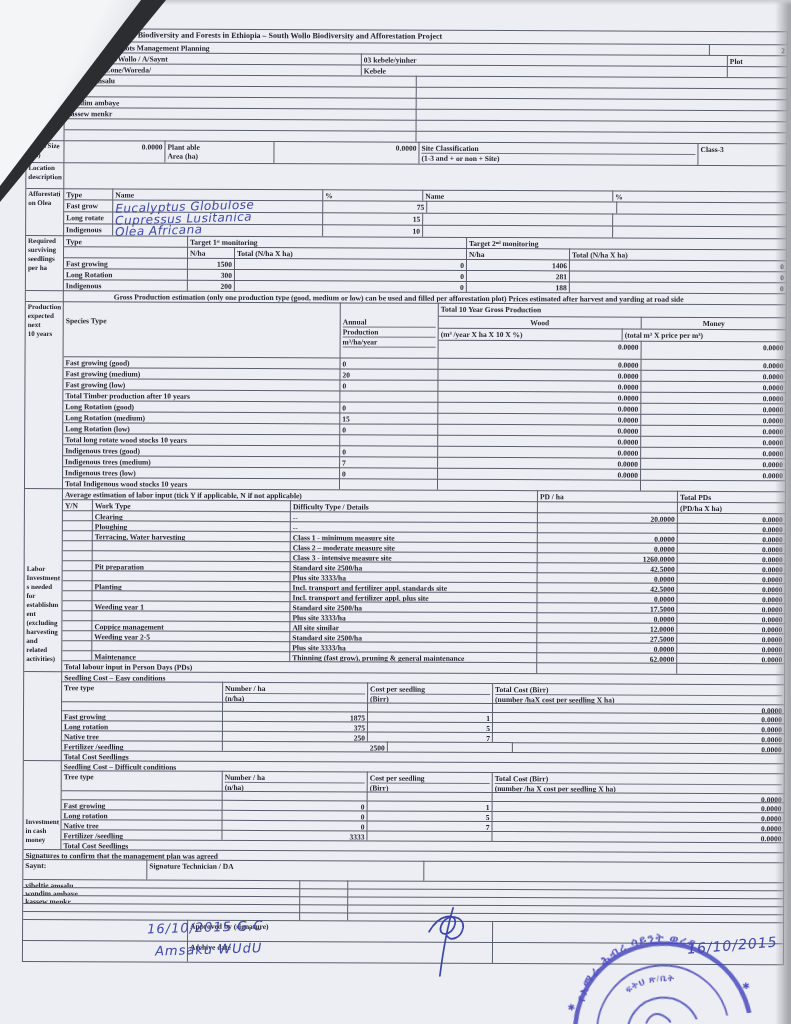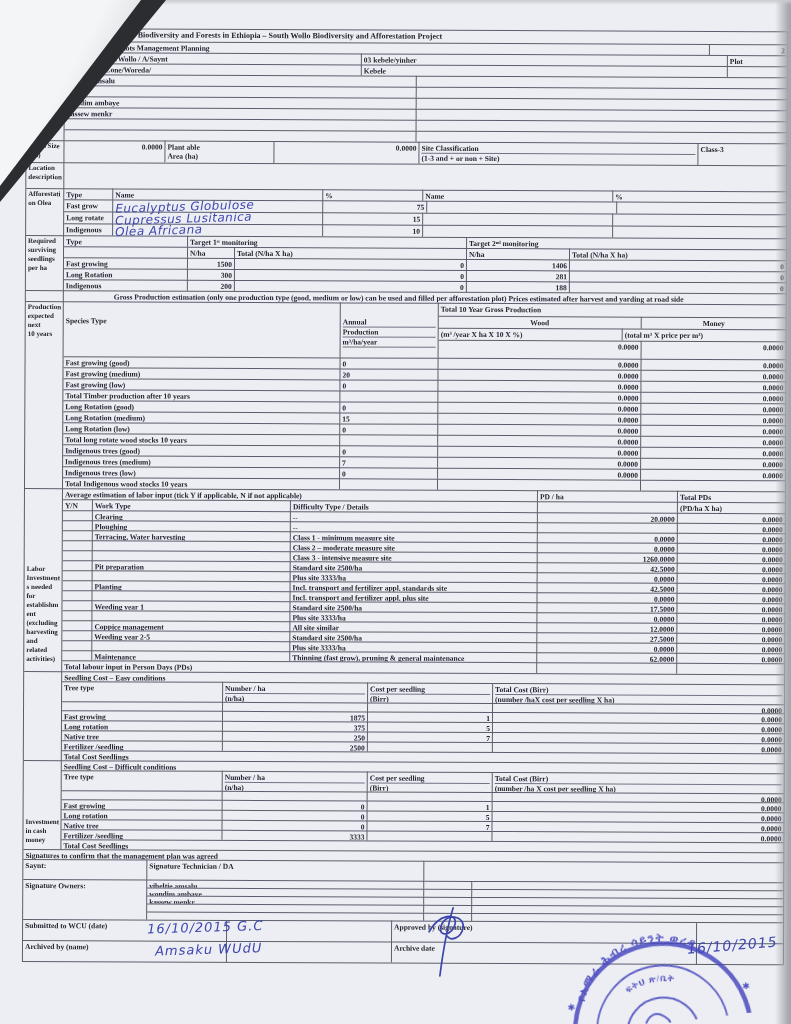--- a/index.html
+++ b/index.html
@@ -539,21 +539,21 @@
             <div class="c num fx">0.0000</div>
           </div>
             <div class="r h10">
             <div class="c" style="width:161px">Native tree</div>
             <div class="c num" style="width:145px">250</div>
             <div class="c num" style="width:125px">7</div>
             <div class="c num fx">0.0000</div>
           </div>
             <div class="r h10">
             <div class="c" style="width:161px">Fertilizer /seedling</div>
-            <div class="c num" style="width:145px">2500</div>
+            <div class="c num" style="width:165px">2500</div>
             <div class="c num" style="width:125px"></div>
             <div class="c num fx">0.0000</div>
           </div>
           </div>
         <div class="r h10">
             <div class="c fx">Total Cost Seedlings</div>
           </div>
       </div>
     </div>
 
@@ -621,21 +621,20 @@
 
     <div class="r h10">
         <div class="c fx">Signatures to confirm that the management plan was agreed</div>
       </div>
     <div class="r h20">
       <div class="c" style="width:124px">Saynt:</div>
       <div class="c" style="width:277px">Signature Technician / DA</div>
       <div class="c fx"></div>
     </div>
     <div class="r">
-      <div class="c" style="width:124px">Signature Owners:</div>
       <div class="colflex">
 
       <div class="r h8">
           <div class="c" style="width:277px">yibeltie amsalu</div>
           <div class="c" style="width:48px"></div>
           <div class="c fx"></div>
         </div>
           <div class="r h8">
           <div class="c" style="width:277px">wondim ambaye</div>
           <div class="c" style="width:48px"></div>
@@ -653,27 +652,25 @@
         </div>
           <div class="r h8">
           <div class="c" style="width:277px"></div>
           <div class="c" style="width:48px"></div>
           <div class="c fx"></div>
         </div>
         </div>
     </div>
 
     <div class="r h21">
-      <div class="c" style="width:204px">Submitted to WCU (date)</div>
       <div class="c" style="width:165px"></div>
       <div class="c" style="width:305px">Approved by (signature)</div>
       <div class="c fx"></div>
     </div>
     <div class="r h21">
-      <div class="c" style="width:204px">Archived by (name)</div>
       <div class="c" style="width:165px"></div>
       <div class="c" style="width:305px">Archive date</div>
       <div class="c fx"></div>
     </div>
 
     <span class="hw hw-abs" style="left:124px;top:894px;transform:rotate(-2deg)">16/10/2015   G.C</span>
     <span class="hw hw-abs" style="left:132px;top:916px;transform:rotate(-2deg)">Amsaku WUdU</span>
     <span class="hw hw-abs" style="left:664px;top:910px;font-size:14px;transform:rotate(-5deg)">16/10/2015</span>
 
     <svg class="signature" width="72" height="78" viewBox="0 0 72 78" style="left:390px;top:872px">

